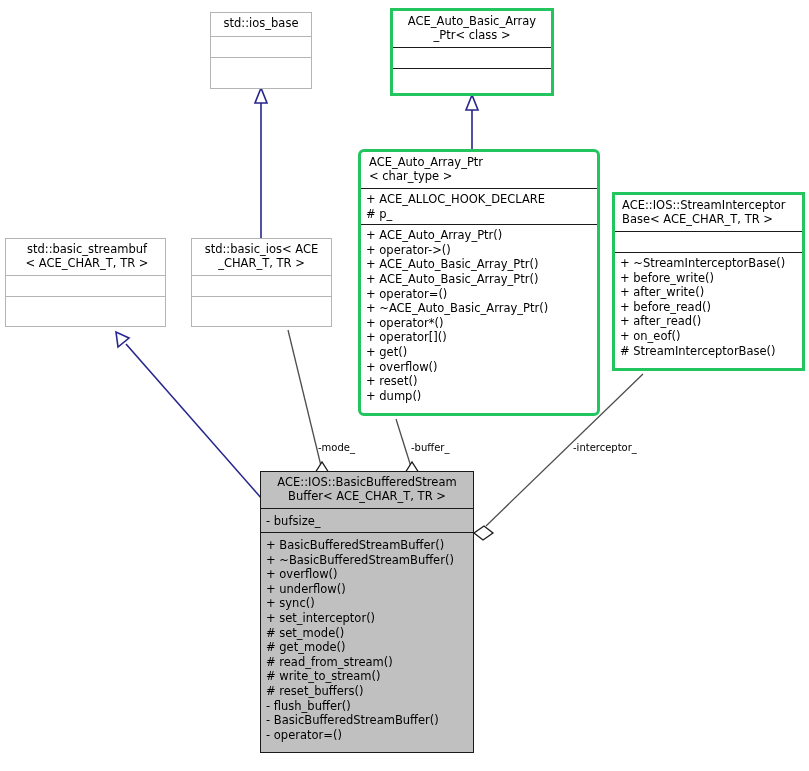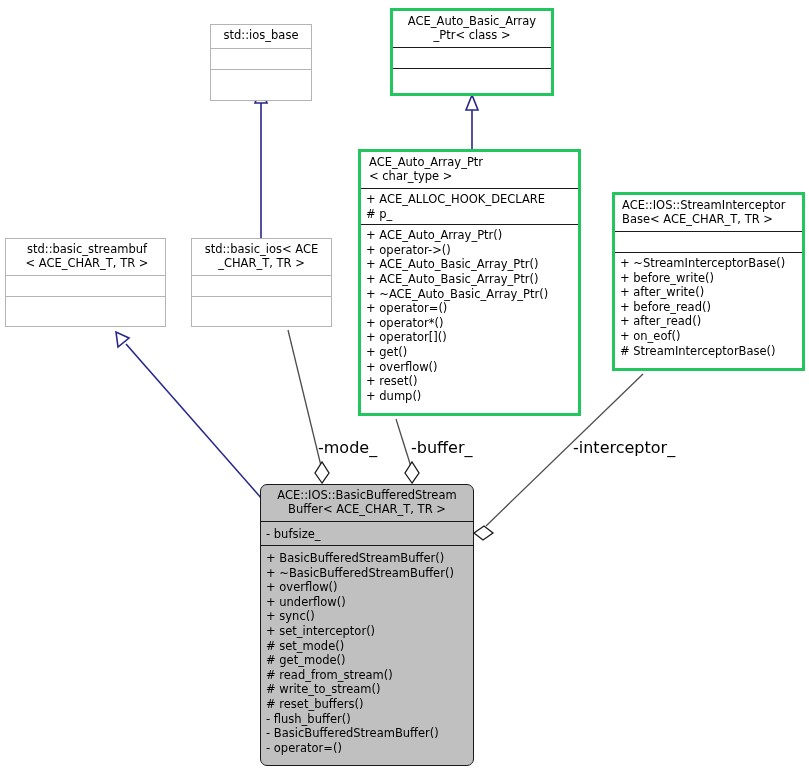--- a/index.html
+++ b/index.html
@@ -66,21 +66,21 @@
   }
   .c-empty {
     min-height: 21px;
   }
   .member {
     white-space: nowrap;
     color: #000000;
   }
   .edge-label {
     position: absolute;
-    font-size: 16px;
+    font-size: 10px;
     line-height: 13px;
     color: #000000;
     white-space: nowrap;
     background: transparent;
     text-align: center;
   }
 </style>
 </head>
 <body>
 
@@ -112,47 +112,47 @@
       <line x1="412" y1="470" x2="396" y2="419" stroke="#4d4d4d" stroke-width="1.3"></line>
       <polygon points="412,483 405,473 412,462 419,473" fill="#ffffff" stroke="#1a1a1a" stroke-width="1.3"></polygon>
     </g>
 
     <g>
       <line x1="486" y1="526" x2="643" y2="374" stroke="#4d4d4d" stroke-width="1.3"></line>
       <polygon points="474,533 484,526 493,533 483,540" fill="#ffffff" stroke="#1a1a1a" stroke-width="1.3"></polygon>
     </g>
   </svg>
 
-  <div class="node light" style="left:210px; top:12px; width:102px; height:77px;margin-top:12px;">
+  <div class="node light" style="left:210px; top:12px; width:102px; height:77px;">
     <div class="compartment c-title">std::ios_base</div>
     <div class="compartment c-attrs c-empty"></div>
     <div class="compartment c-ops c-empty"></div>
   </div>
 
   <div class="node solid" style="left:390px; top:8px; width:164px; height:88px;">
     <div class="compartment c-title">ACE_Auto_Basic_Array
 _Ptr&lt; class &gt;</div>
     <div class="compartment c-attrs c-empty"></div>
     <div class="compartment c-ops c-empty"></div>
   </div>
 
-  <div class="node solid" style="left:358px; top:149px; width:223px; height:267px;">
+  <div class="node solid" style="left:358px; top:149px; width:242px; height:267px;border-radius:6px;">
     <div class="compartment c-title" style="text-align:left; padding-left:8px;">ACE_Auto_Array_Ptr
       &lt; char_type &gt;</div>
     <div class="compartment c-attrs">
       <div class="member">+ ACE_ALLOC_HOOK_DECLARE</div>
       <div class="member"># p_</div>
     </div>
     <div class="compartment c-ops">
       <div class="member">+ ACE_Auto_Array_Ptr()</div>
       <div class="member">+ operator-&gt;()</div>
       <div class="member">+ ACE_Auto_Basic_Array_Ptr()</div>
       <div class="member">+ ACE_Auto_Basic_Array_Ptr()</div>
+      <div class="member">+ operator=()</div>
       <div class="member">+ ~ACE_Auto_Basic_Array_Ptr()</div>
-      <div class="member">+ operator=()</div>
       <div class="member">+ operator*()</div>
       <div class="member">+ operator[]()</div>
       <div class="member">+ get()</div>
       <div class="member">+ overflow()</div>
       <div class="member">+ reset()</div>
       <div class="member">+ dump()</div>
     </div>
   </div>
 
   <div class="node solid" style="left:612px; top:192px; width:193px; height:179px;">
@@ -177,21 +177,21 @@
     <div class="compartment c-ops c-empty"></div>
   </div>
 
   <div class="node light" style="left:191px; top:238px; width:141px; height:89px;">
     <div class="compartment c-title">std::basic_ios&lt; ACE
 _CHAR_T, TR &gt;</div>
     <div class="compartment c-attrs c-empty"></div>
     <div class="compartment c-ops c-empty"></div>
   </div>
 
-  <div class="node highlight" style="left:260px; top:484px; width:214px; height:282px;border-radius:7px;">
+  <div class="node highlight" style="left:260px; top:471px; width:214px; height:282px;">
     <div class="compartment c-title">ACE::IOS::BasicBufferedStream
 Buffer&lt; ACE_CHAR_T, TR &gt;</div>
     <div class="compartment c-attrs" style="min-height:24px; padding-top:5px;">
       <div class="member">- bufsize_</div>
     </div>
     <div class="compartment c-ops" style="padding-top:5px;">
       <div class="member">+ BasicBufferedStreamBuffer()</div>
       <div class="member">+ ~BasicBufferedStreamBuffer()</div>
       <div class="member">+ overflow()</div>
       <div class="member">+ underflow()</div>

